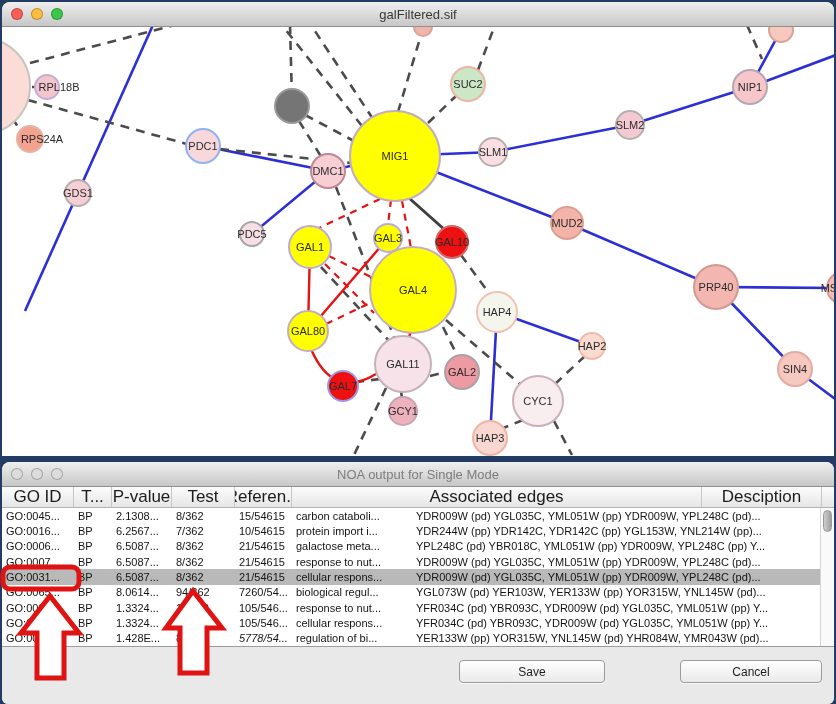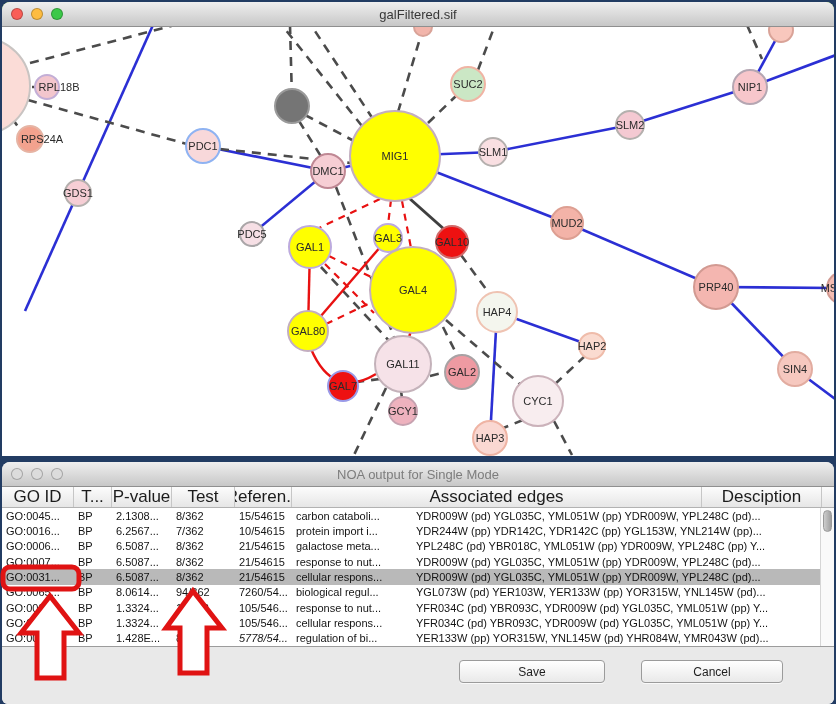--- a/index.html
+++ b/index.html
@@ -36,21 +36,21 @@
   .tr.sel{background:#b9b9b9}
   .td{box-sizing:border-box;padding-left:4px;font-size:11px;color:#141414;white-space:nowrap;overflow:hidden;flex:none}
   .sb{position:absolute;top:46px;right:0;width:14px;height:138px;background:#fafafa;border-left:1px solid #d6d6d6;box-sizing:border-box}
   .sb .thumb{position:absolute;top:2px;left:2px;width:9px;height:22px;border-radius:5px;
     background:linear-gradient(90deg,#cdcdcd,#9f9f9f);border:1px solid #9a9a9a;box-sizing:border-box}
   .footer{position:absolute;top:184px;left:0;right:0;bottom:0;background:#e9e9e9;border-top:1px solid #9c9c9c}
   .btn{position:absolute;top:13px;height:23px;border:1px solid #9b9b9b;border-radius:4px;
     background:linear-gradient(#ffffff,#e9e9e9);font-size:12px;color:#1e1e1e;font-family:inherit;
     box-shadow:0 1px 0 rgba(255,255,255,.7)}
   #save-btn{left:457px;width:146px}
-  #cancel-btn{left:639px;width:142px}
+  #cancel-btn{left:678px;width:142px}
   #ann-svg{position:absolute;left:0;top:0;width:836px;height:704px;pointer-events:none;z-index:50}
   .ann-box{fill:none;stroke:#e01313;stroke-width:5}
   .ann-arrow{fill:#ffffff;stroke:#e01313;stroke-width:5;stroke-linejoin:miter}
 </style>
 </head>
 <body>
 
 <div class="window" id="win-net">
   <div class="titlebar">
     <span class="lights" id="net-lights">

